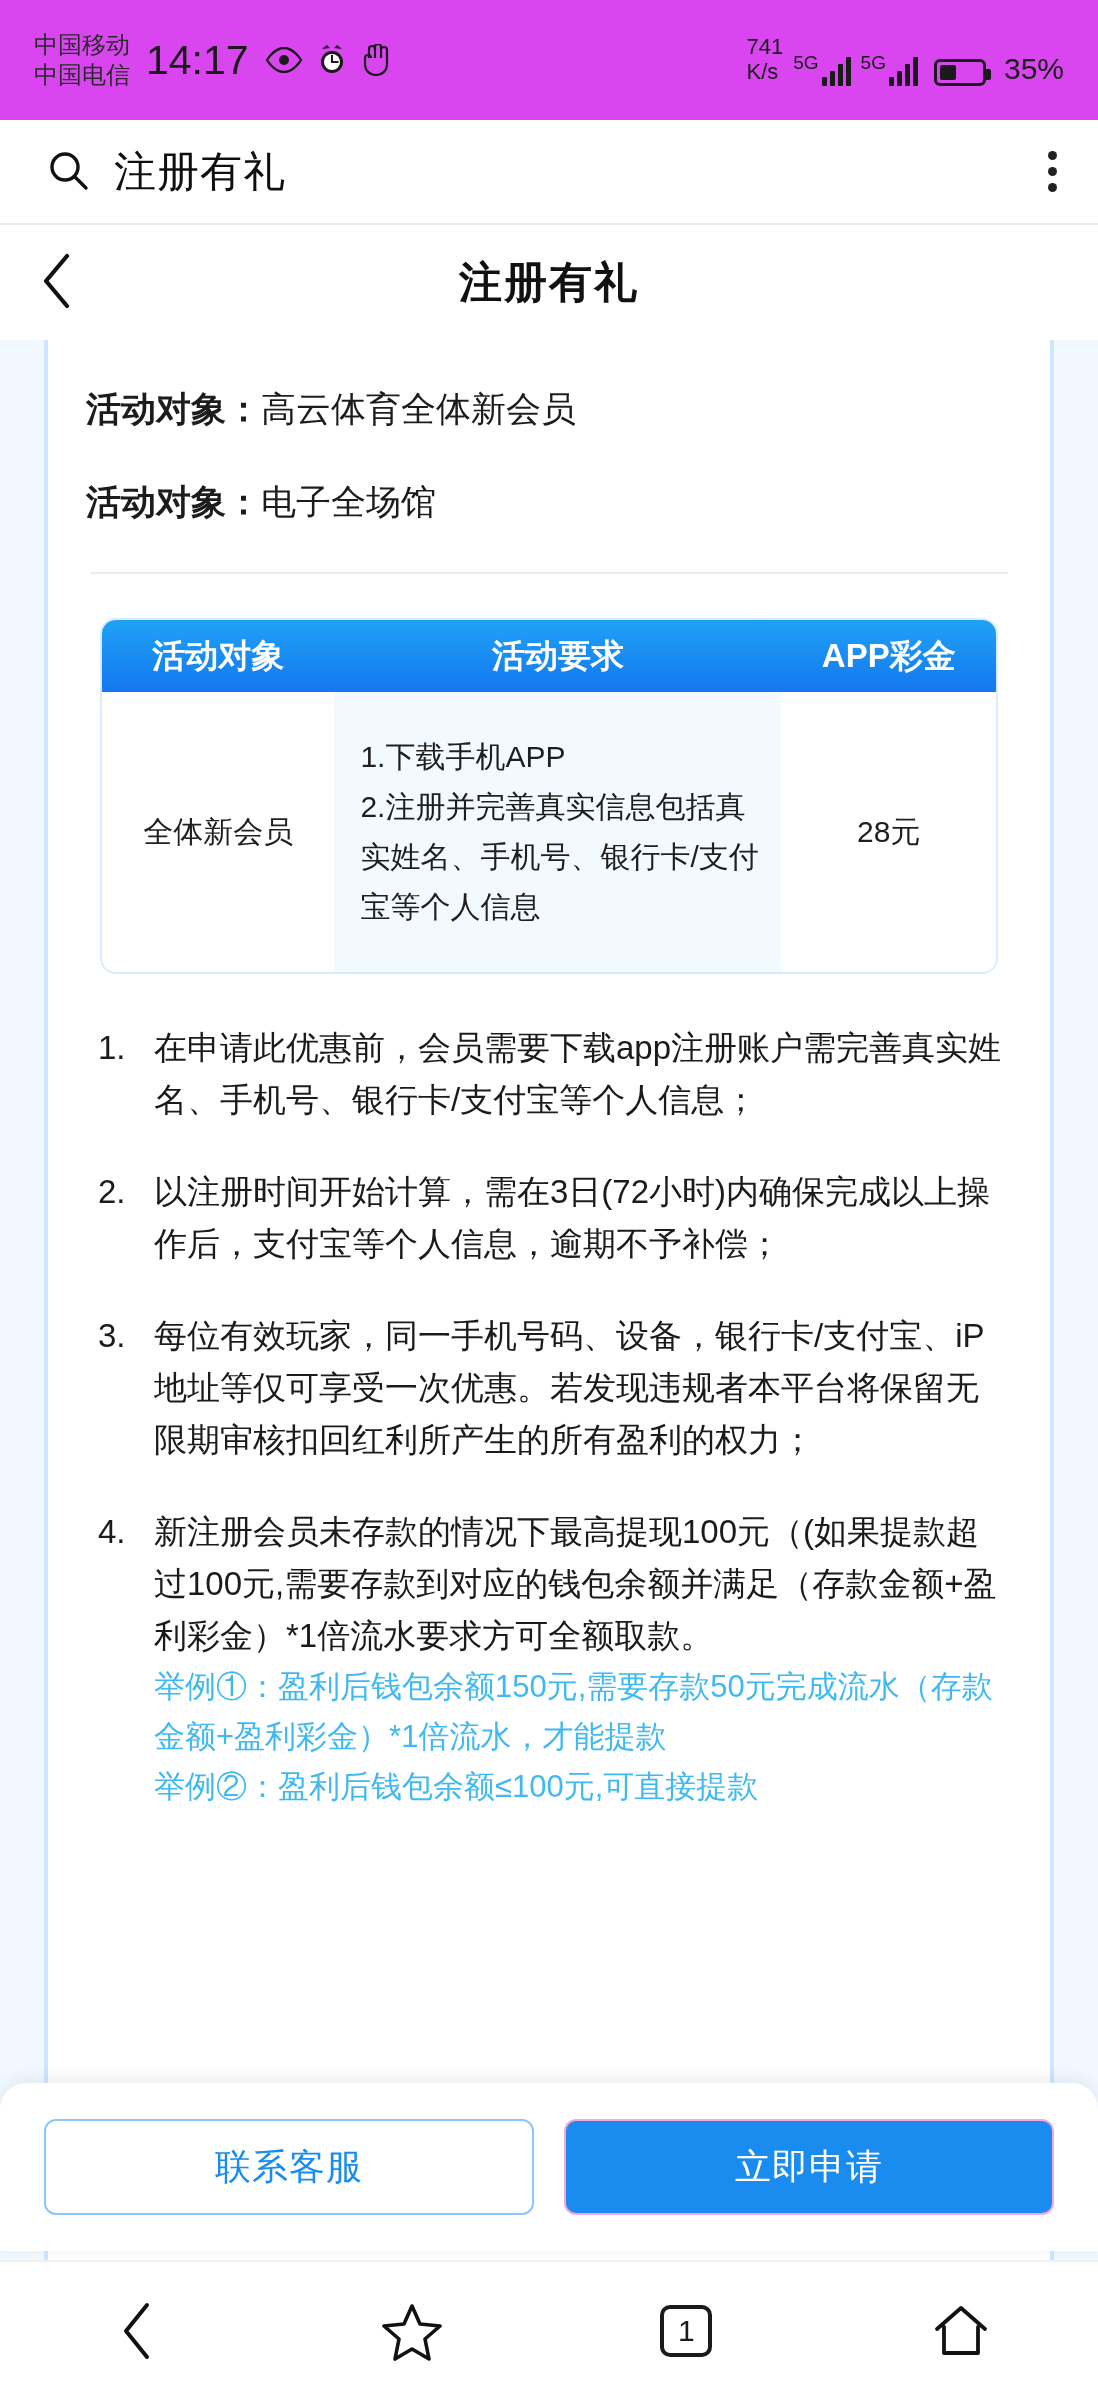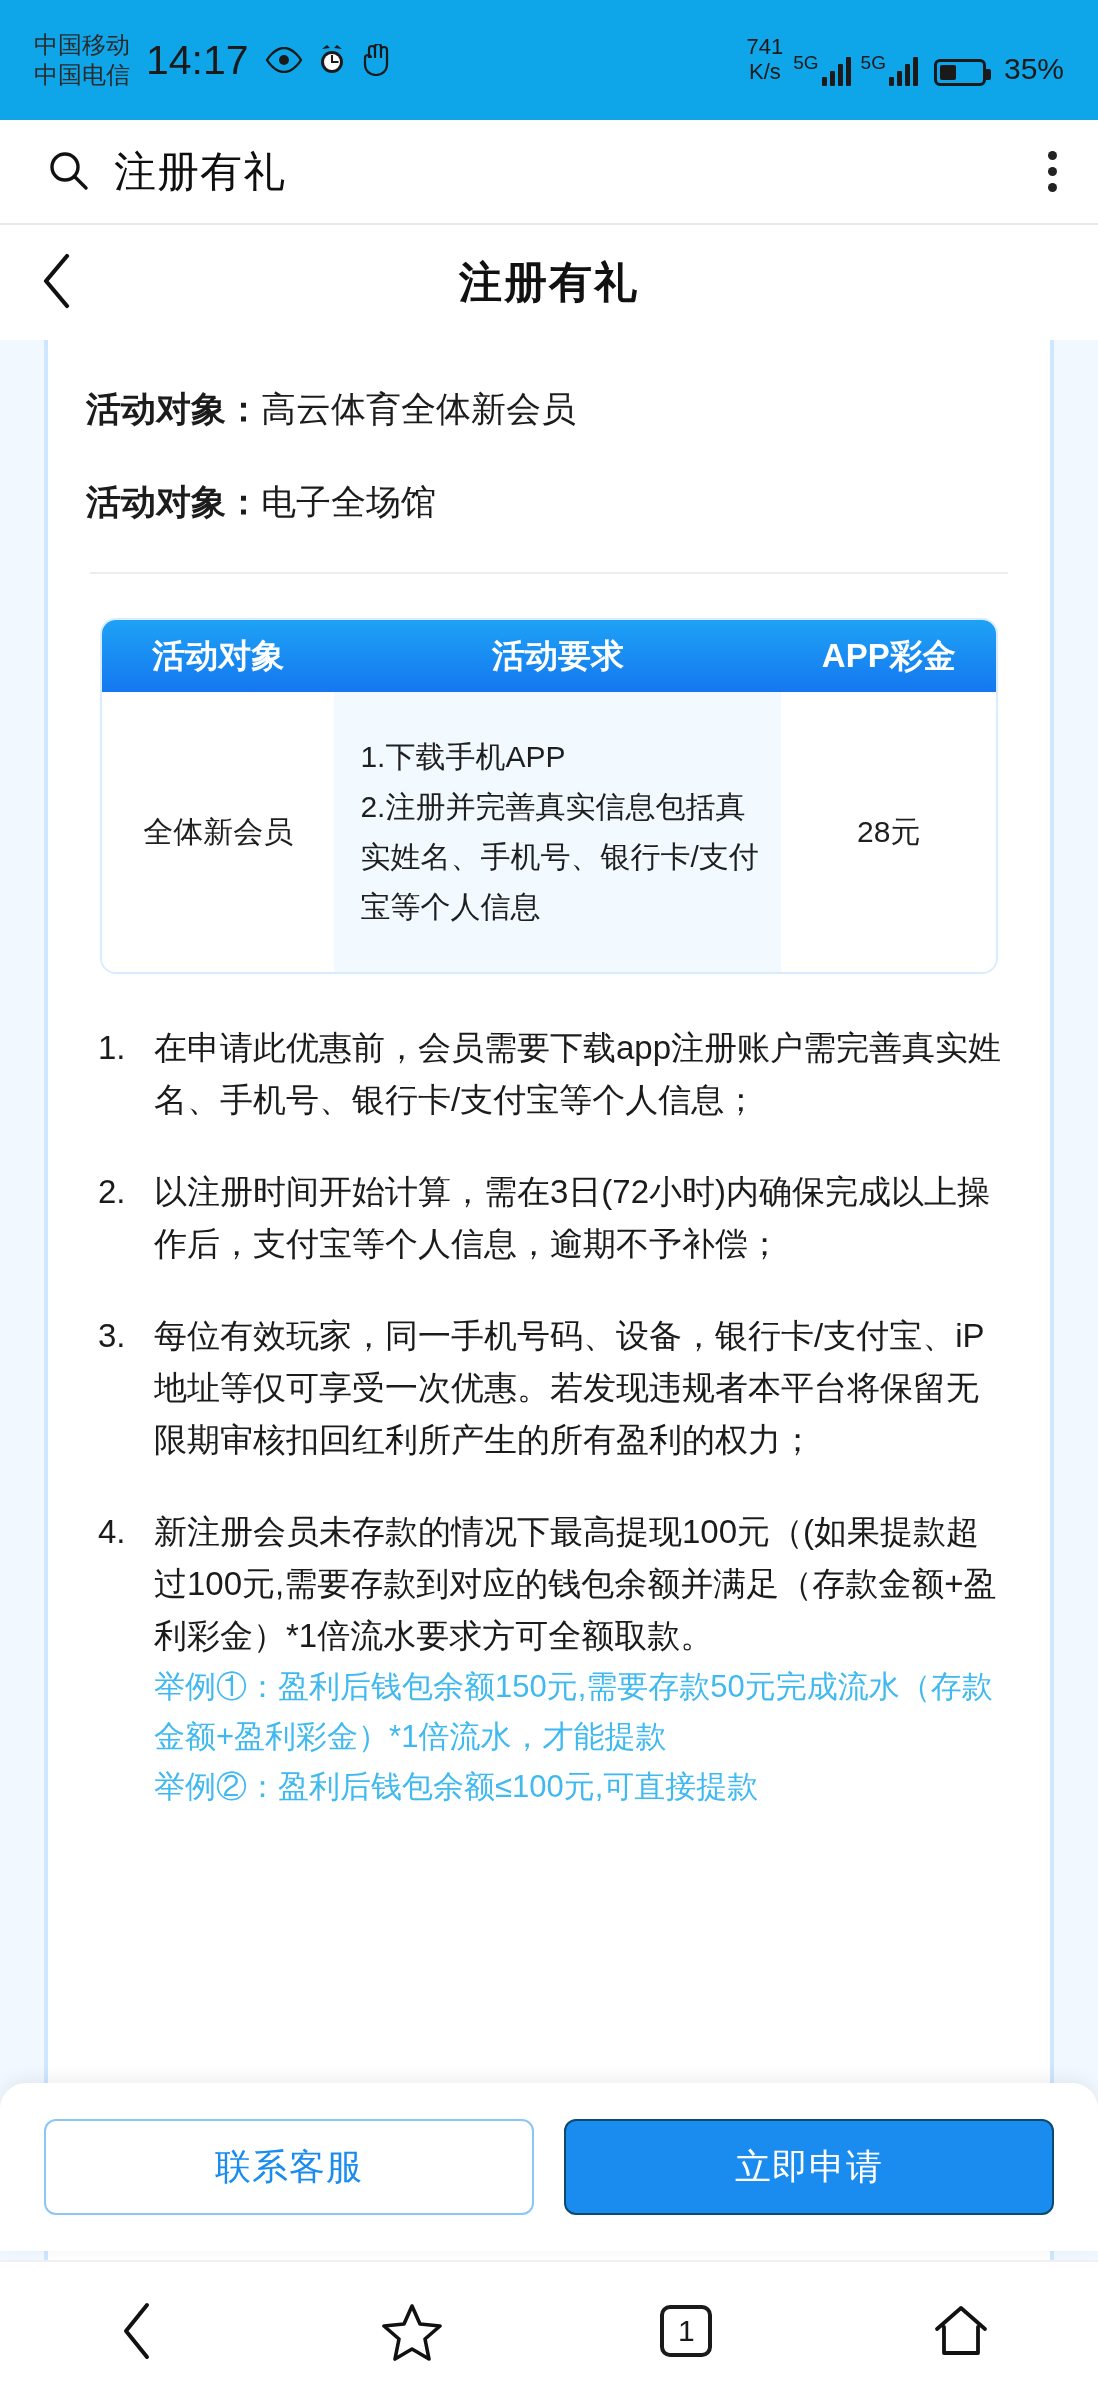--- a/index.html
+++ b/index.html
@@ -20,21 +20,21 @@
   }
 
   
   .statusbar {
     height: 120px;
     flex: 0 0 120px;
     display: flex;
     align-items: center;
     padding: 0 34px;
     color: #1a1a1a;
-    background: #0ea5e9;
+    background: #d946ef;
   }
   .carriers {
     display: flex;
     flex-direction: column;
     justify-content: center;
     font-size: 24px;
     line-height: 30px;
     color: #2a2a2a;
   }
   .clock {
@@ -52,21 +52,21 @@
   .sb-icons svg { display: block; }
   .sb-right {
     margin-left: auto;
     display: flex;
     align-items: flex-end;
     gap: 10px;
   }
   .netspeed {
     display: flex;
     flex-direction: column;
-    align-items: center;
+    align-items: flex-start;
     font-size: 22px;
     line-height: 25px;
     color: #1a1a1a;
     padding-bottom: 2px;
   }
   .sig {
     display: flex;
     align-items: flex-end;
     gap: 3px;
   }
@@ -266,21 +266,21 @@
     cursor: pointer;
   }
   .btn.ghost {
     border: 2px solid #8ac6f7;
     color: #1a8cf0;
     background: #fff;
   }
   .btn.primary {
     background: #1a8cf0;
     color: #fff;
-    border: 2px solid #0c4a6e;
+    border: 2px solid #f9a8d4;
   }
 
   
   .navbar {
     flex: 0 0 140px;
     background: #ffffff;
     display: flex;
     align-items: center;
     border-top: 2px solid #f0f0f0;
   }

